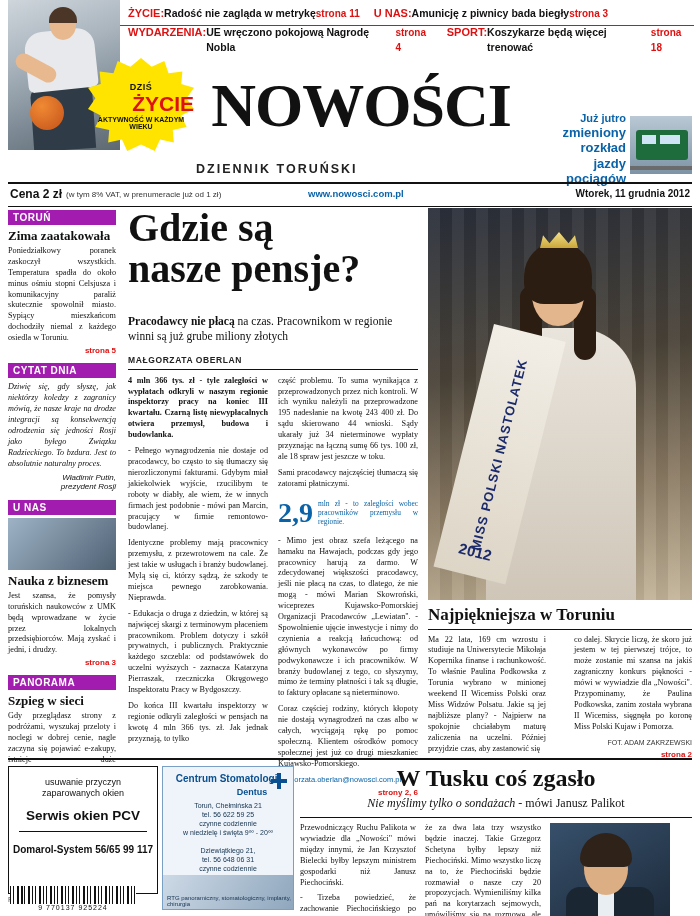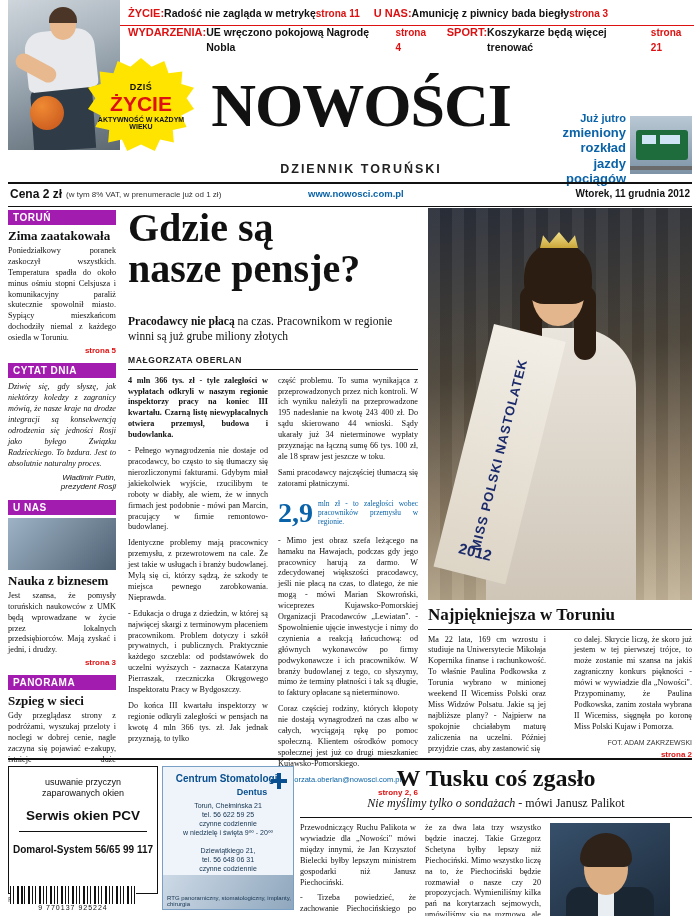--- a/index.html
+++ b/index.html
@@ -37,32 +37,32 @@
   .starburst{
     position:absolute;left:88px;top:58px;width:106px;height:96px;
     display:flex;align-items:center;justify-content:center;
   }
   .starburst .burst{
     position:absolute;inset:0;background:#ffe400;
     clip-path:polygon(50% 0%,60% 9%,72% 3%,76% 16%,89% 14%,88% 27%,100% 31%,93% 42%,100% 53%,88% 60%,93% 72%,80% 75%,81% 88%,68% 85%,63% 97%,50% 90%,37% 97%,32% 85%,19% 88%,20% 75%,7% 72%,12% 60%,0% 53%,7% 42%,0% 31%,12% 27%,11% 14%,24% 16%,28% 3%,40% 9%);
   }
   .starburst .sb-txt{position:relative;text-align:center;font-family:"Liberation Sans",sans-serif;line-height:1;}
   .sb-l1{font-size:9px;font-weight:bold;color:#111;letter-spacing:.5px;}
-  .sb-l2{font-size:21px;font-weight:bold;color:#d11;margin:1px 0 2px;}
+  .sb-l2{font-size:21px;font-weight:bold;color:#d11;margin:1px 0 2px;text-align:right;}
   .sb-l3{font-size:7px;font-weight:bold;color:#111;}
 
   
   .masthead{position:absolute;left:0;top:52px;width:652px;height:128px;}
   .nameplate{
     position:absolute;left:196px;top:22px;width:330px;text-align:center;
     font-family:"Liberation Serif",serif;font-weight:bold;font-size:62px;
     letter-spacing:-1px;color:#111;line-height:1;
   }
   .subplate{
-    position:absolute;left:196px;top:110px;width:330px;text-align:center;
+    position:absolute;left:196px;top:110px;width:330px;text-align:left;
     font-family:"Liberation Sans",sans-serif;font-size:12.5px;font-weight:bold;letter-spacing:2px;color:#222;
   }
 
   
   .trainpromo{position:absolute;left:540px;top:60px;width:152px;height:86px;}
   .tp-img{position:absolute;right:0;top:4px;width:62px;height:58px;background:linear-gradient(180deg,#b9c8d4,#7e94a6);overflow:hidden;}
   .tp-loco{position:absolute;left:6px;top:14px;width:52px;height:30px;background:#1e6b3c;border-radius:3px;}
   .tp-win{position:absolute;left:12px;top:19px;width:14px;height:9px;background:#cfe4f5;}
   .tp-win2{position:absolute;left:30px;top:19px;width:20px;height:9px;background:#cfe4f5;}
   .tp-rail{position:absolute;left:0;bottom:4px;width:62px;height:4px;background:#6b6b6b;}
@@ -209,21 +209,21 @@
         <span class="tb-txt">Amunicję z piwnicy bada biegły</span>
         <span class="tb-page">strona 3</span>
       </div>
       <div class="tb-row">
         <span class="tb-sec">WYDARZENIA:</span>
         <span class="tb-txt">UE wręczono pokojową Nagrodę Nobla</span>
         <span class="tb-page">strona 4</span>
         <span class="tb-gap"></span>
         <span class="tb-sec">SPORT:</span>
         <span class="tb-txt">Koszykarze będą więcej trenować</span>
-        <span class="tb-page">strona 21</span>
+        <span class="tb-page">strona 18</span>
       </div>
     </div>
     <div class="topline"></div>
   </div>
 
   <div class="photo-bowler">
     <div class="bowler-pants"></div>
     <div class="bowler-shirt"></div>
     <div class="bowler-head"></div>
     <div class="bowler-hair"></div>

